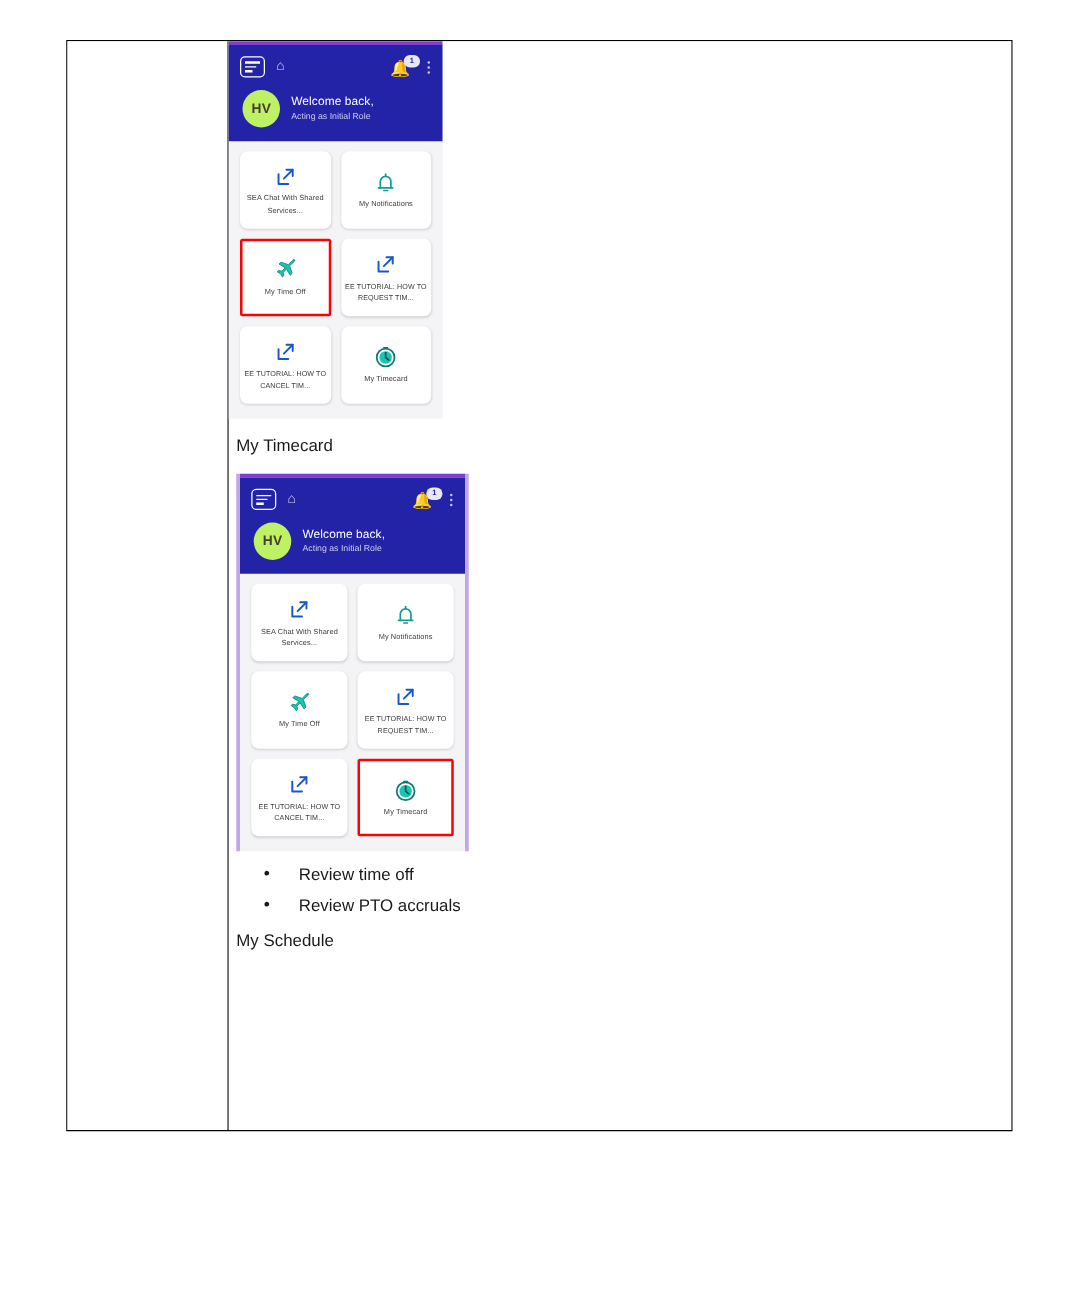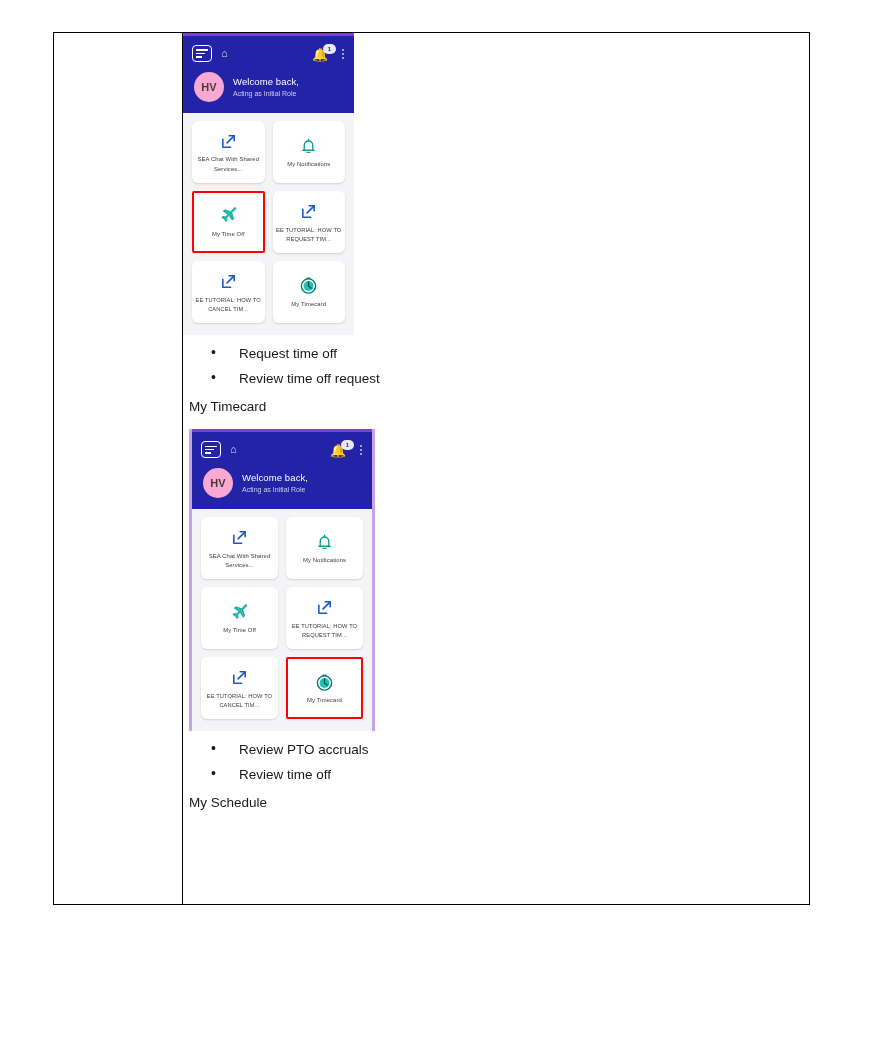--- a/index.html
+++ b/index.html
@@ -129,21 +129,21 @@
   }
 
   .welcome-row {
     display: flex;
     align-items: center;
     padding: 8px 0 11px 2px;
   }
   .avatar {
     width: 30px; height: 30px;
     border-radius: 50%;
-    background: #f9a8d4;
+    background: #bef264;
     color: #4a3b2e;
     font-size: 11px;
     font-weight: bold;
     display: flex;
     align-items: center;
     justify-content: center;
     letter-spacing: 0.2px;
     flex: none;
   }
   .welcome-text { margin-left: 9px; }
@@ -349,24 +349,20 @@
                 <path d="M12 12.6l3.2 2.6" stroke="#0d4f4a" stroke-width="1.7" stroke-linecap="round"></path>
                 <path d="M10.2 2.8h3.6" stroke="#0d7a72" stroke-width="1.8" stroke-linecap="round"></path>
               </svg>
             </div>
             <div class="tile-label">My Timecard</div>
           </div>
 
         </div>
       </div>
 
-      <ul class="bullets">
-        <li>Request time off</li>
-        <li>Review time off request</li>
-      </ul>
 
       <div class="section-heading">My Timecard</div>
 
       <div class="phone2-wrap" style="width:186px; margin:14px 0 0 6px;">
         <div class="phone-side"></div>
         <div class="phone2-body">
           <div class="phone-topline"></div>
 
           <div class="phone-appbar">
             <div class="appbar-row">
@@ -465,22 +461,22 @@
               </div>
               <div class="tile-label">My Timecard</div>
             </div>
 
           </div>
         </div>
         <div class="phone-side"></div>
       </div>
 
       <ul class="bullets">
+        <li>Review time off</li>
         <li>Review PTO accruals</li>
-        <li>Review time off</li>
       </ul>
 
       <div class="section-heading">My Schedule</div>
 
     </div>
   </div>
 
 </div>
 
 </body></html>

